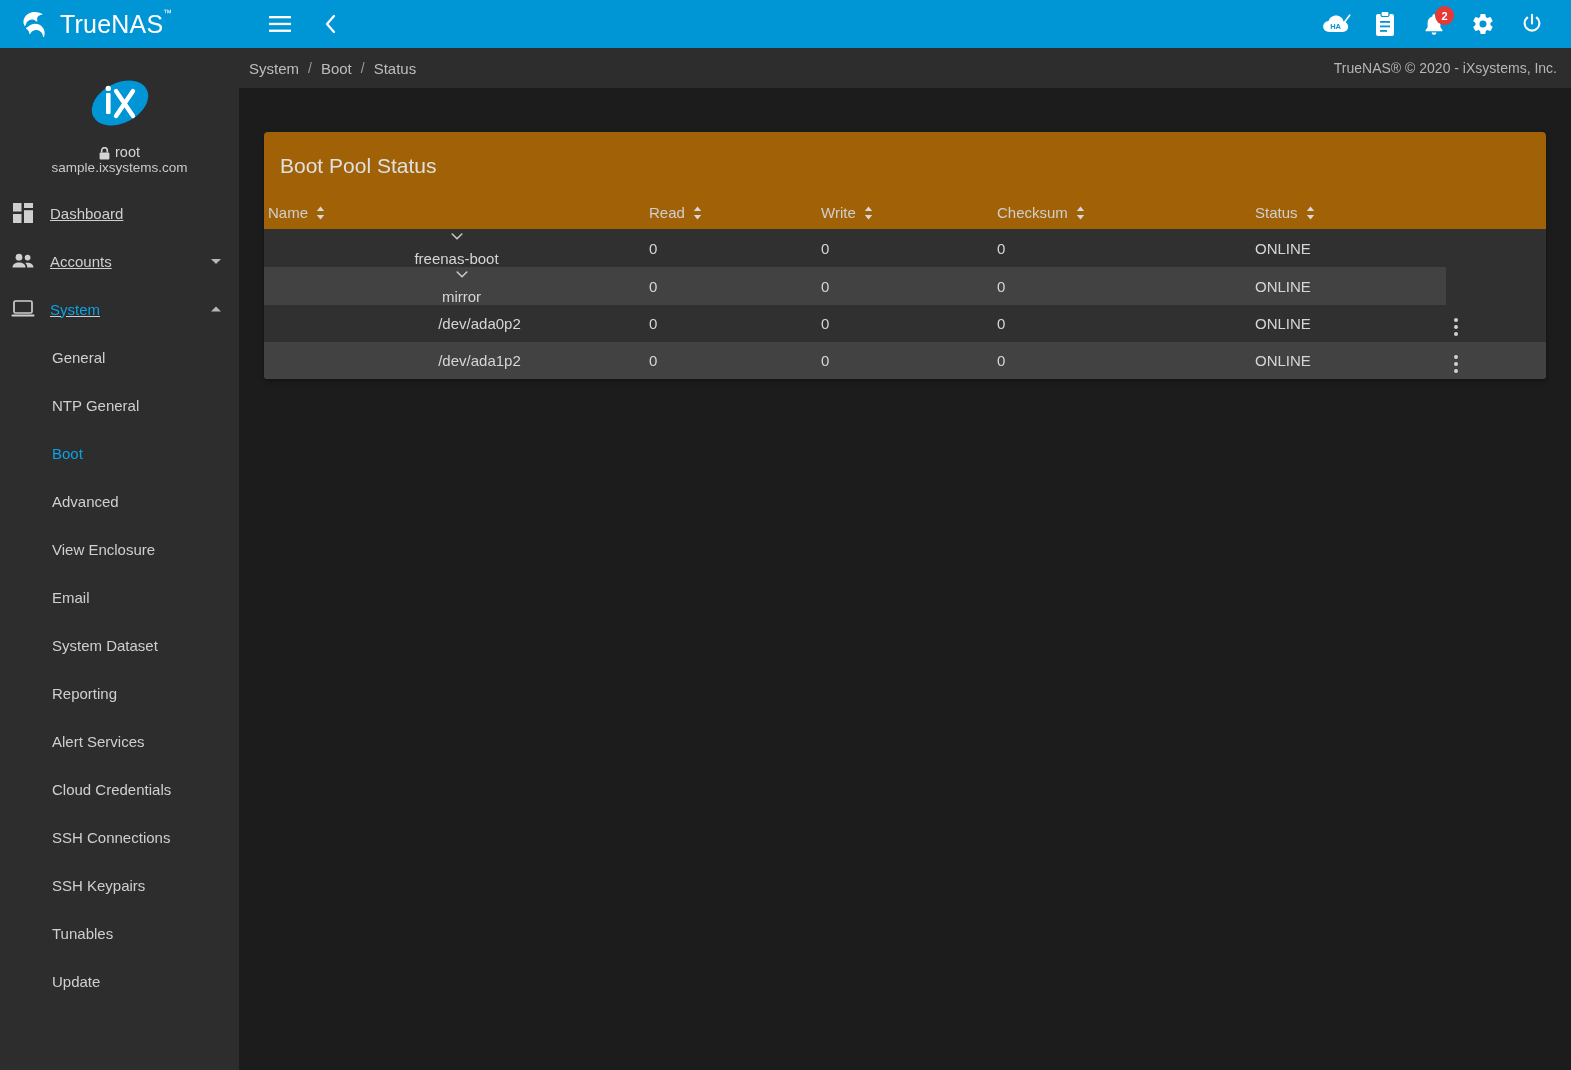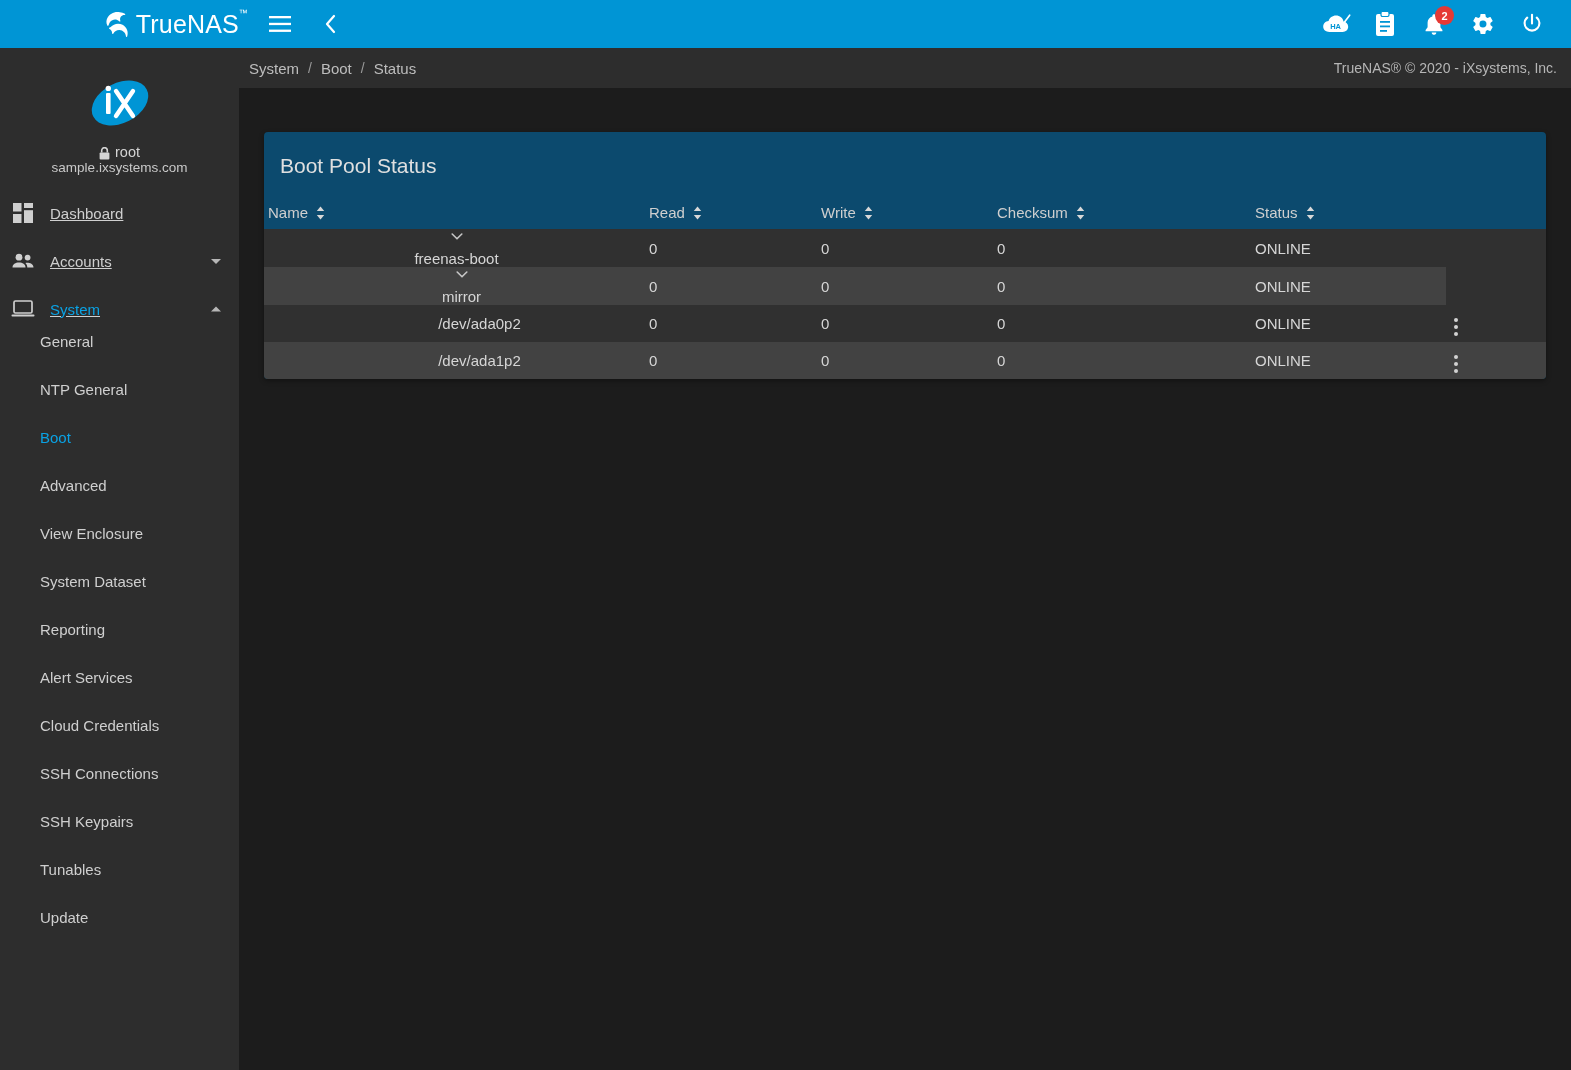--- a/index.html
+++ b/index.html
@@ -8,21 +8,21 @@
     background: #1c1c1c;
     font-family: "Liberation Sans", sans-serif;
     overflow: hidden;
   }
   .app { position: relative; width: 1571px; height: 1070px; display: flex; flex-direction: column; }
 
   
   .topbar { display: flex; height: 48px; flex: 0 0 48px; }
   .brand {
     width: 239px; flex: 0 0 239px; background: #0095d5;
-    display: flex; align-items: center; padding-left: 40px; gap: 5px; justify-content: flex-end;
+    display: flex; align-items: center; padding-left: 18px; gap: 12px;
   }
   .brand-logo { width: 30px; height: 30px; display:block; }
   .brand-text { position: relative; color:#fff; font-size: 25px; letter-spacing: .2px; font-weight: 400; }
   .brand-tm { position:absolute; top:-2px; right:-9px; font-size: 9px; }
   .toolbar {
     flex: 1; background: #0095d5; display: flex; align-items: center;
     padding: 0 22px 0 24px;
   }
   .tb-icon { width: 34px; height: 34px; display:flex; align-items:center; justify-content:center; cursor:pointer; }
   .tb-spacer { flex: 1; }
@@ -54,39 +54,39 @@
   .nav-item {
     display:flex; align-items:center; height: 48px; padding: 0 16px 0 10px;
     color:#cfcfcf; font-size: 15px; cursor:pointer; gap: 14px; text-decoration: underline;
   }
   .nav-item .nav-ico { width: 26px; display:flex; align-items:center; justify-content:center; flex:0 0 26px; }
   .nav-item .nav-label { flex:1; }
   .nav-item.active > .nav-label, .nav-item.active > .nav-ico svg { color:#0aa2e4; }
   .nav-item.active .nav-label { color:#0aa2e4; }
   .chev { width: 14px; height: 14px; opacity: .85; }
   .sub-item {
-    display:flex; align-items:flex-start; height: 48px; padding-left: 40px;
+    display:flex; align-items:center; height: 48px; padding-left: 52px;
     color:#cfcfcf; font-size: 15px; cursor:pointer;
   }
   .sub-item.active { color:#0aa2e4; }
 
   
   .main { flex:1; display:flex; flex-direction:column; min-width:0; background:#1c1c1c; }
   .breadcrumb-bar {
     height: 40px; flex:0 0 40px; background:#2d2d2d; display:flex; align-items:center;
     padding: 0 14px 0 10px;
   }
   .crumbs { display:flex; align-items:center; gap:9px; color:#bdbdbd; font-size: 15px; }
   .crumb-sep { color:#9a9a9a; font-size:14px; }
   .copyright { margin-left:auto; color:#b6b6b6; font-size: 14px; }
 
   .content { flex:1; padding: 44px 25px 0 25px; overflow:hidden; }
 
   .card {
-    background: #0c4a6e; border-radius: 4px;
+    background: #a16207; border-radius: 4px;
     box-shadow: 0 2px 5px rgba(0,0,0,.35);
     overflow: hidden;
   }
   .card-title { color:#e0e0e0; font-size: 21px; padding: 22px 16px 20px 16px; font-weight:400; }
 
   table.pool { width:100%; border-collapse: collapse; table-layout: fixed; }
   table.pool th {
     text-align:left; font-weight:400; color:#cfcfcf; font-size: 15px;
     padding: 6px 0 8px 0; white-space: nowrap;
   }
@@ -265,20 +265,23 @@
           <span>NTP General</span>
         </div>
       <div class="sub-item active">
           <span>Boot</span>
         </div>
       <div class="sub-item">
           <span>Advanced</span>
         </div>
       <div class="sub-item">
           <span>View Enclosure</span>
+        </div>
+      <div class="sub-item">
+          <span>Email</span>
         </div>
       <div class="sub-item">
           <span>System Dataset</span>
         </div>
       <div class="sub-item">
           <span>Reporting</span>
         </div>
       <div class="sub-item">
           <span>Alert Services</span>
         </div>

